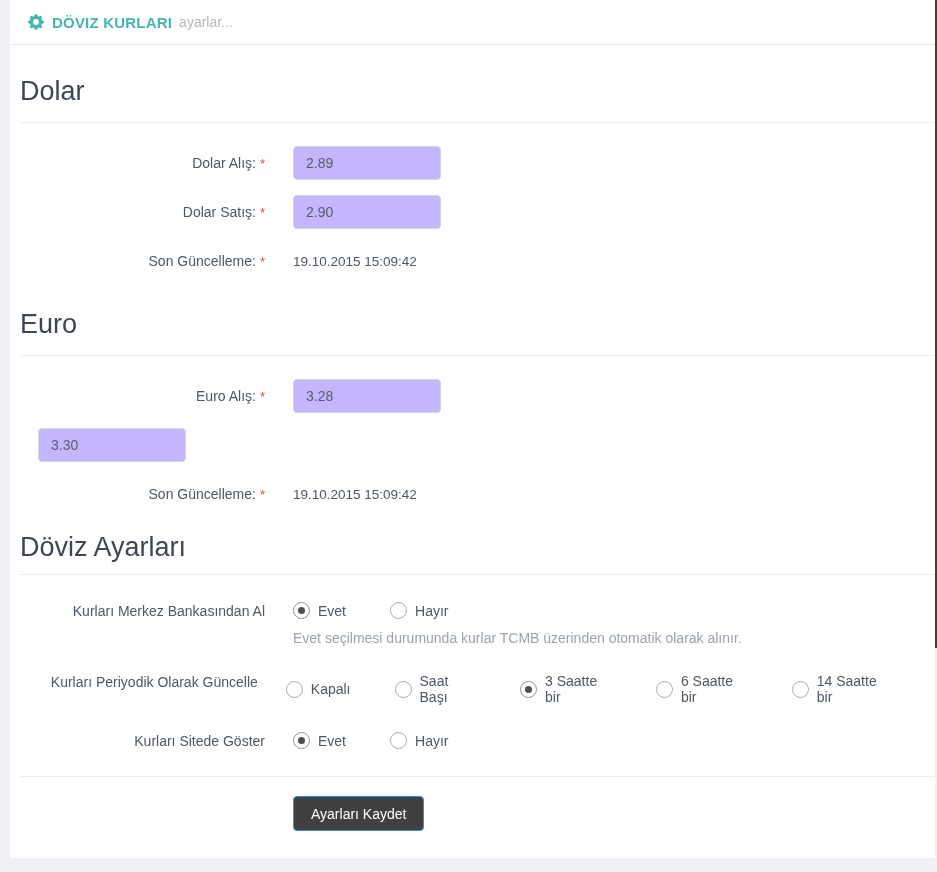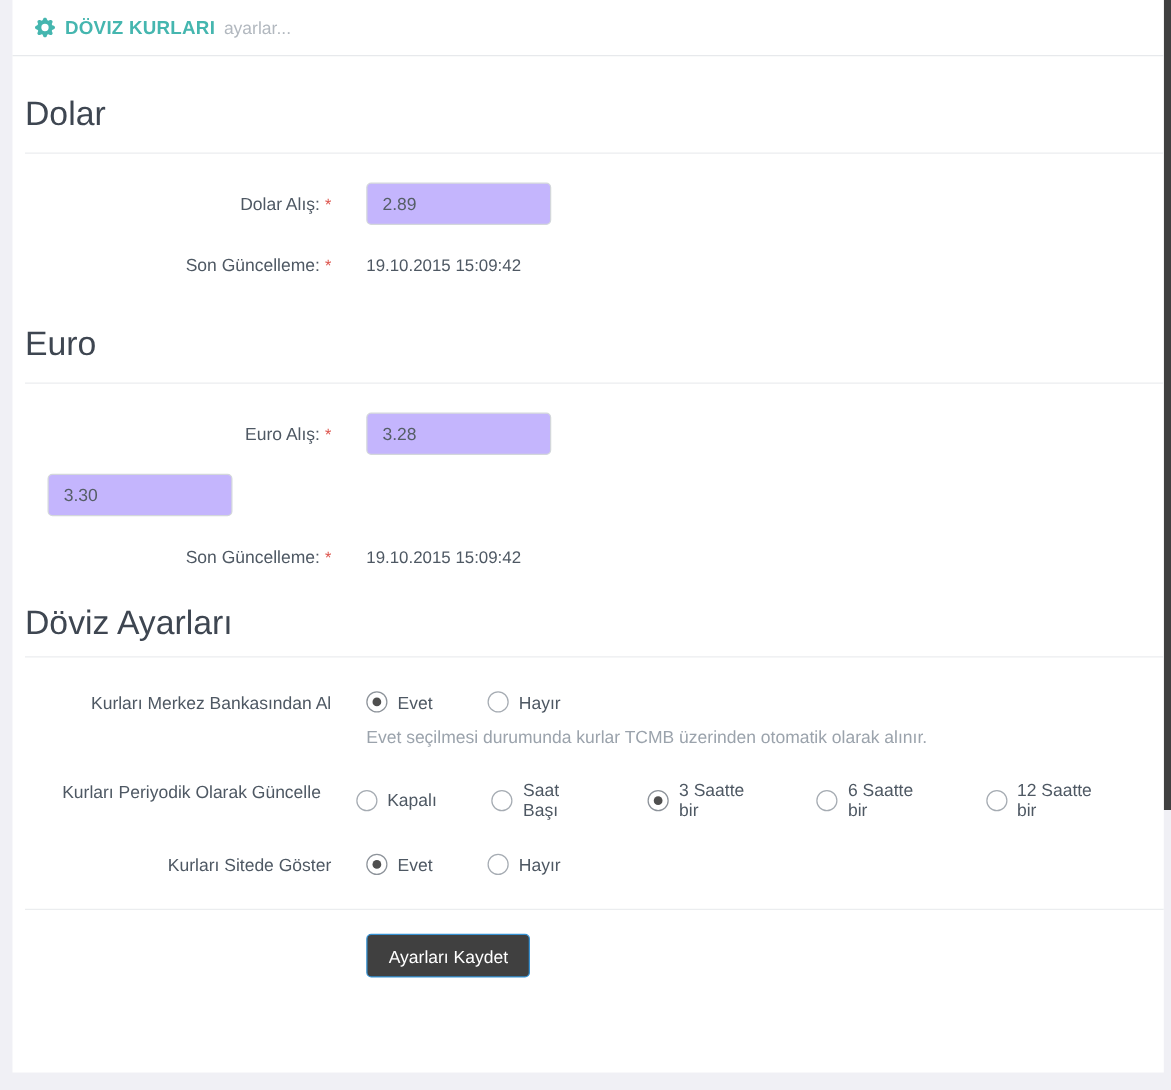--- a/index.html
+++ b/index.html
@@ -6,21 +6,21 @@
   html,body { width:937px; height:872px; }
   body {
     font-family: "Liberation Sans", "DejaVu Sans", sans-serif;
     background:#f0f0f5;
     color:#4e5863;
     overflow:hidden;
   }
   .page {
     position:relative;
     width:937px; height:648px;
-    border-right:6px solid #404040;
+    border-right:2px solid #404040;
   }
   .panel {
     position:absolute; left:10px; top:0; right:0; height:858px;
     background:#ffffff;
   }
   
   .panel-header {
     height:45px;
     display:flex; align-items:center;
     padding-left:18px;
@@ -104,20 +104,26 @@
       <h2 class="section-heading">Dolar</h2>
       <hr class="section-divider">
       <div class="section-body">
         <div class="form-row">
           <div class="f-label"><span>Dolar Alış:</span><span class="req">*</span></div>
           <div class="f-control">
               <input class="text-input" type="text" value="2.89" style="">
             </div>
         </div>
         <div class="form-row">
+          <div class="f-label"><span>Dolar Satış:</span><span class="req">*</span></div>
+          <div class="f-control">
+              <input class="text-input" type="text" value="2.90" style="">
+            </div>
+        </div>
+        <div class="form-row">
           <div class="f-label"><span>Son Güncelleme:</span><span class="req">*</span></div>
           <div class="f-control">
               <span class="static-value">19.10.2015 15:09:42</span>
             </div>
         </div>
       </div>
     </div>
 
     <div class="section">
       <h2 class="section-heading">Euro</h2>
@@ -179,21 +185,21 @@
             <span class="radio-item">
               <span class="radio-circle checked"></span>
               <span class="radio-label">3 Saatte bir</span>
             </span>
             <span class="radio-item">
               <span class="radio-circle"></span>
               <span class="radio-label">6 Saatte bir</span>
             </span>
             <span class="radio-item">
               <span class="radio-circle"></span>
-              <span class="radio-label">12 Saatte bir</span>
+              <span class="radio-label">14 Saatte bir</span>
             </span>
           </div>
         </div>
       </div>
 
       <div class="setting-row">
         <div class="f-label">Kurları Sitede Göster</div>
         <div class="control-col">
           <div class="radio-line">
             <span class="radio-item">

